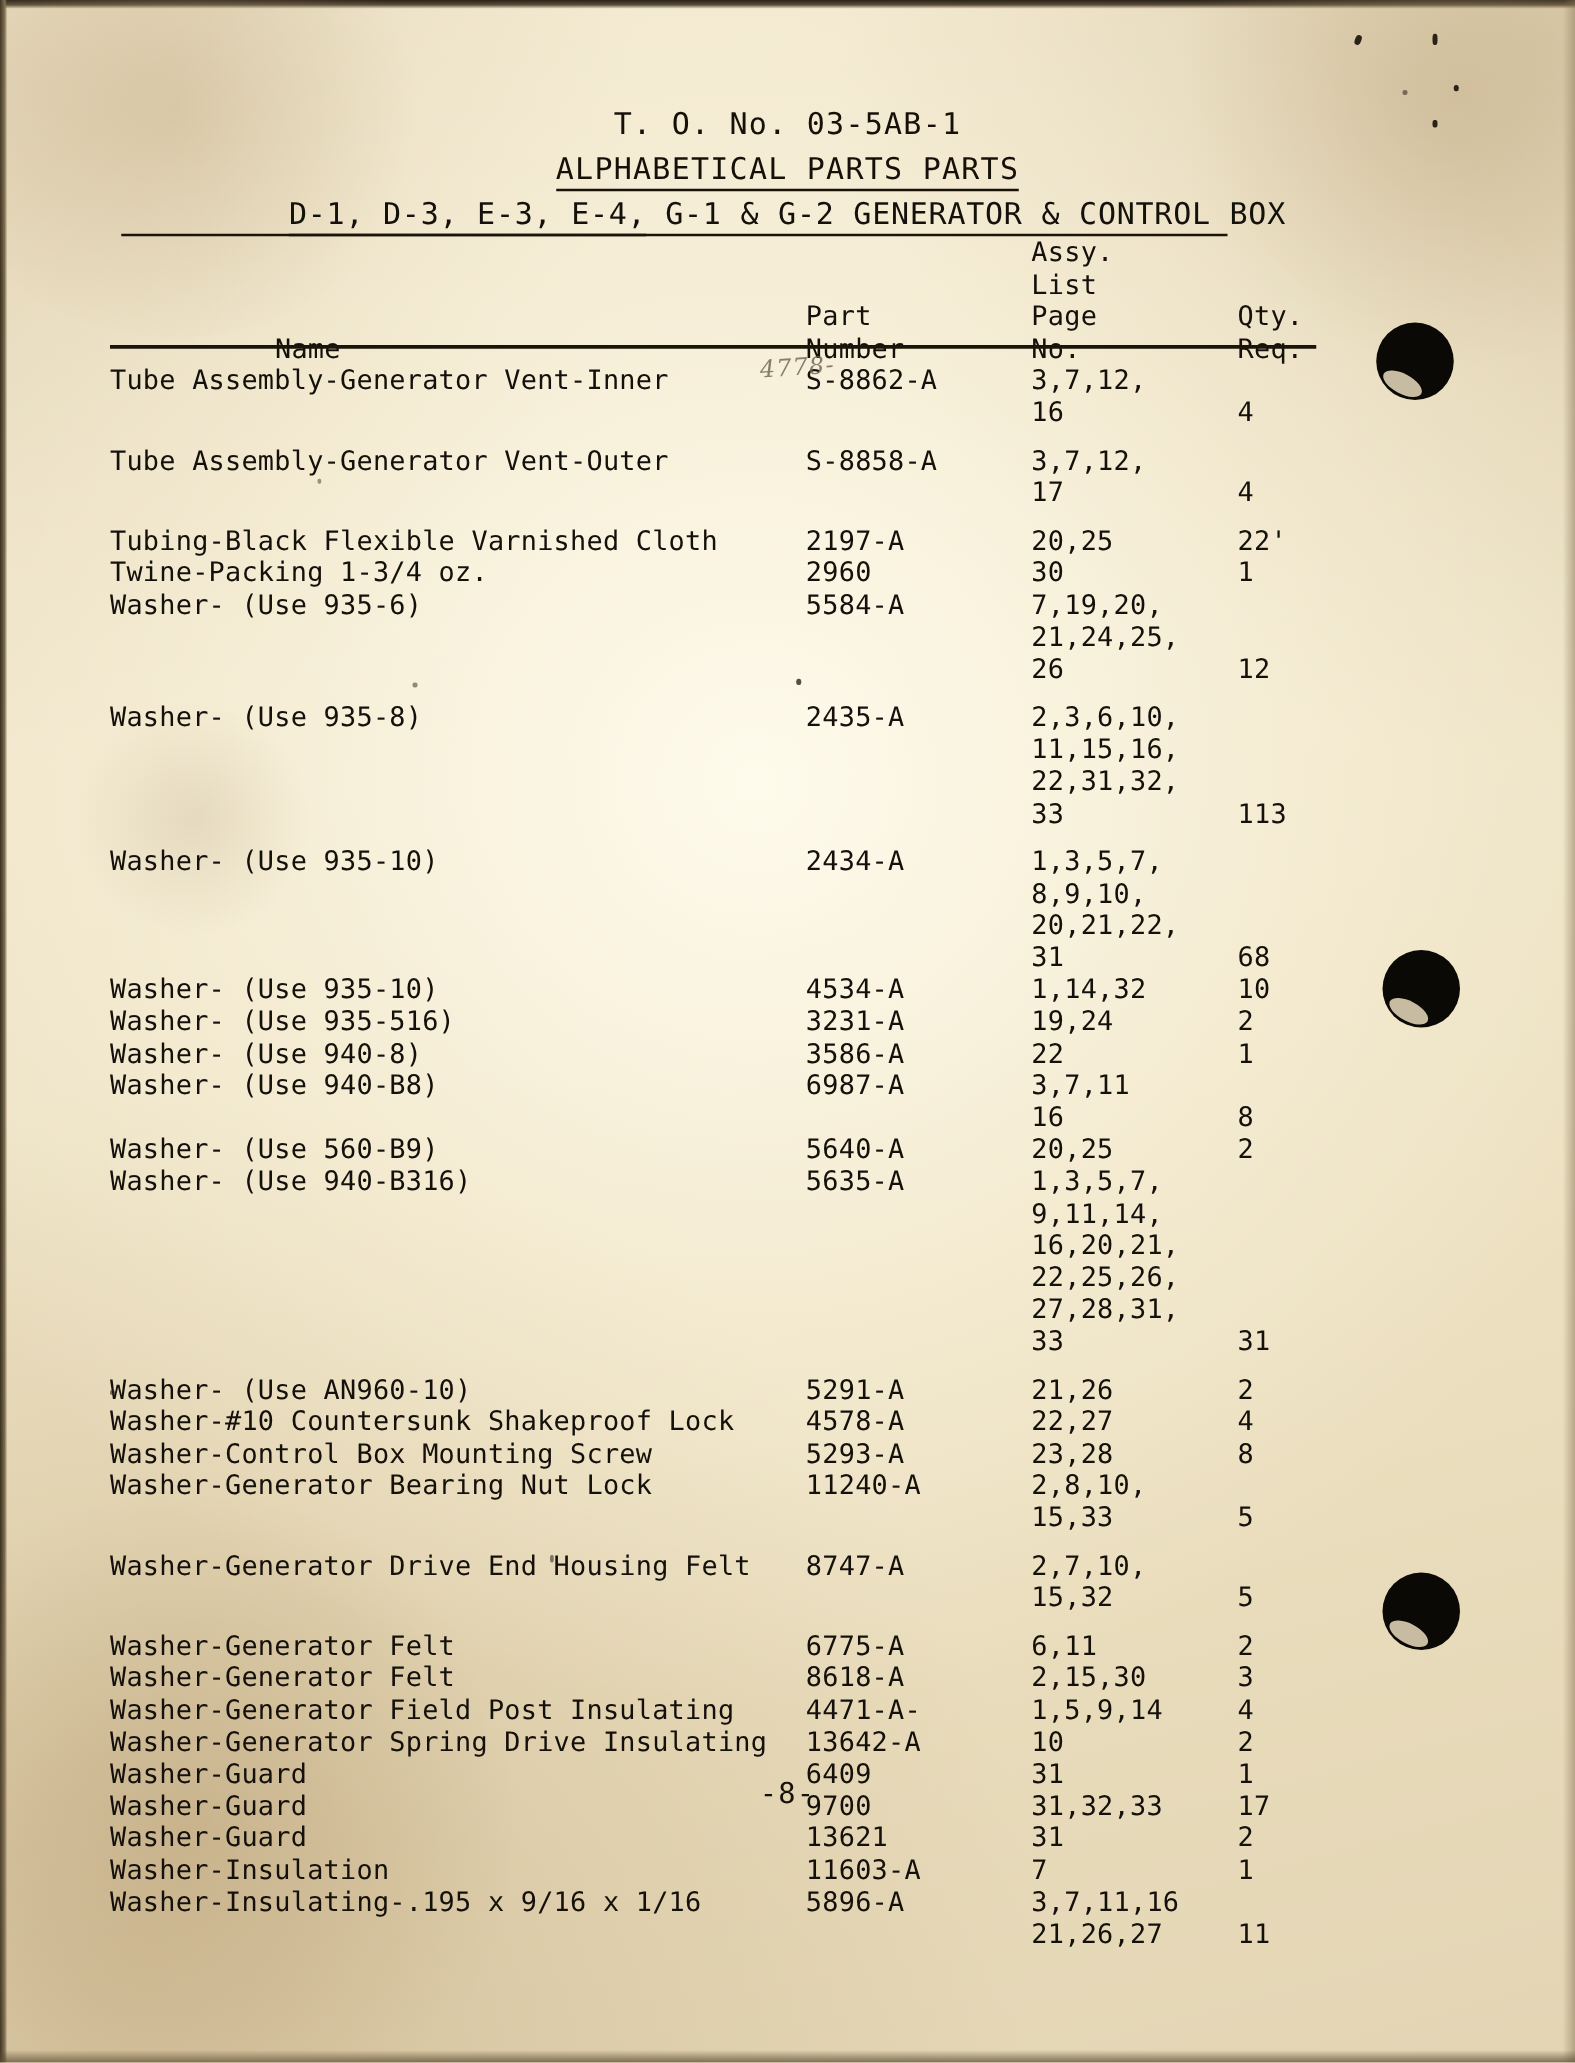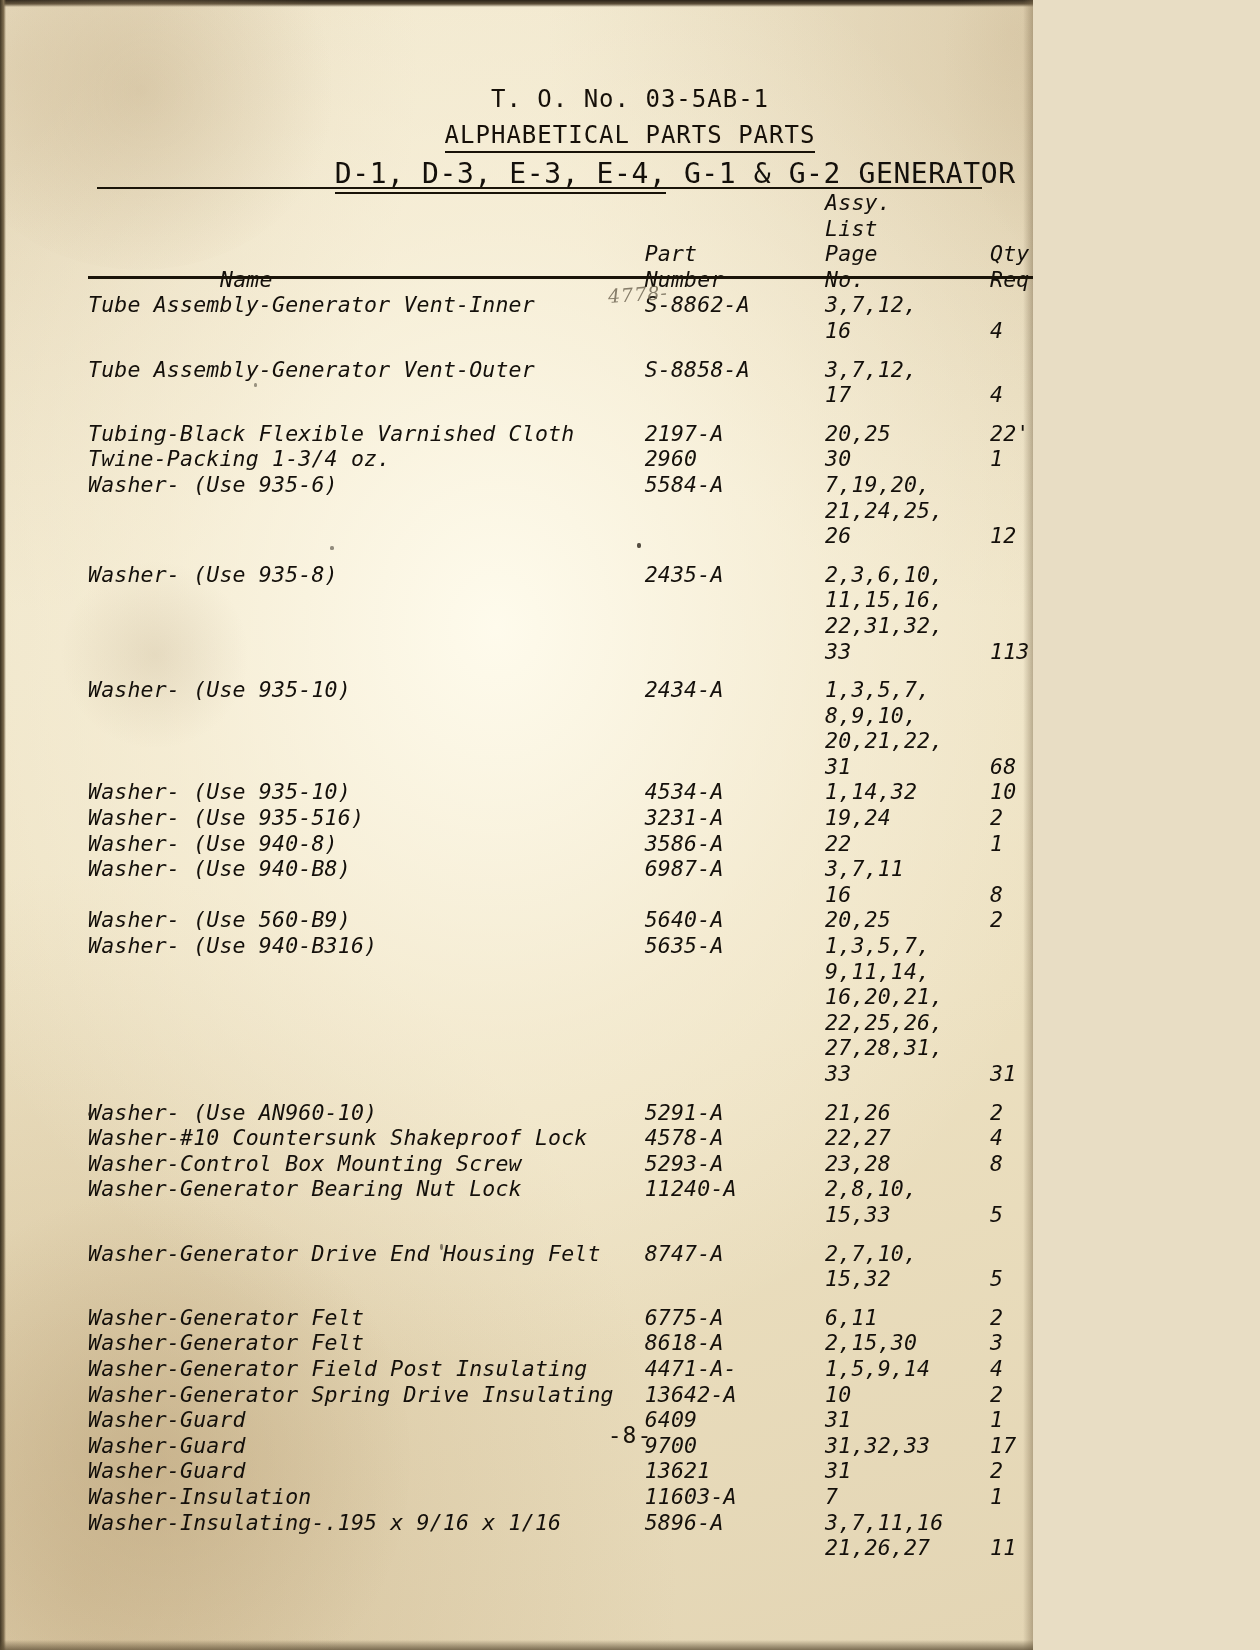--- a/index.html
+++ b/index.html
@@ -5,21 +5,21 @@
 <style>
   html,body{margin:0;padding:0;}
   body{
     width:1260px;height:1650px;overflow:hidden;
     background:#e8ddc4;
     font-family:"DejaVu Sans Mono","Liberation Mono",monospace;
   }
 
   
   #page{
-    position:relative;width:1033px;height:1650px;overflow:hidden;
+    position:relative;width:1260px;height:1650px;overflow:hidden;
     background:
       radial-gradient(ellipse 60% 45% at 48% 38%, rgba(255,252,238,0.95) 0%, rgba(250,243,222,0.55) 55%, rgba(240,229,200,0) 100%),
       radial-gradient(ellipse 120% 90% at 8% 96%, rgba(196,172,131,0.55) 0%, rgba(196,172,131,0) 48%),
       radial-gradient(ellipse 90% 70% at 98% 2%, rgba(198,176,137,0.45) 0%, rgba(198,176,137,0) 50%),
       radial-gradient(ellipse 70% 60% at 2% 4%, rgba(205,184,146,0.40) 0%, rgba(205,184,146,0) 55%),
       linear-gradient(165deg,#f2e9d0 0%, #efe5c9 35%, #ece0c0 65%, #e3d5b4 100%);
   }
 
   
   .edge-top{position:absolute;left:0;top:0;width:1260px;height:7px;
@@ -45,35 +45,34 @@
     font-family:"DejaVu Sans Mono","Liberation Mono",monospace;
     color:#161009;
   }
   #to-number{top:85px;}
   #list-title{top:121px;}
   #list-title span.u,
   #models span.u{
     border-bottom:2.4px solid #181208;padding-bottom:2px;
   }
   #models{
-    position:absolute;top:157px;width:100%;text-align:right;
-    font-size:28px;letter-spacing:0.6px;
+    position:absolute;top:157px;width:100%;text-align:center;
+    font-size:24px;letter-spacing:0.6px;
   }
 
   
   .rule{position:absolute;background:#1a1409;}
 
   
   table.parts{
     position:absolute;left:88px;top:190px;width:1000px;
     border-collapse:collapse;
     font-size:21.5px;
     line-height:25.6px;
     letter-spacing:0.2px;
-    font-style:italic;
   }
   table.parts td{padding:0;vertical-align:top;white-space:pre;}
 
   .col-name{width:540px;}
   .col-part{width:175px;}
   .col-pages{width:160px;}
   .col-qty{width:95px;}
 
   thead td{font-size:21.5px;line-height:25.6px;}
   .hdr-cell{height:25.6px;}

